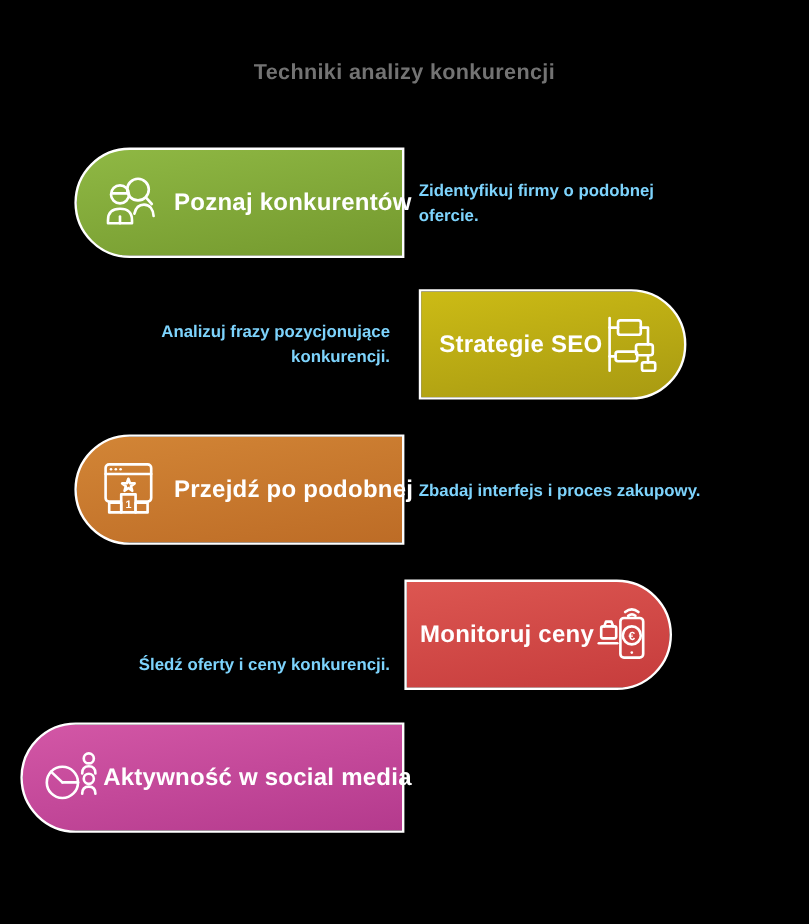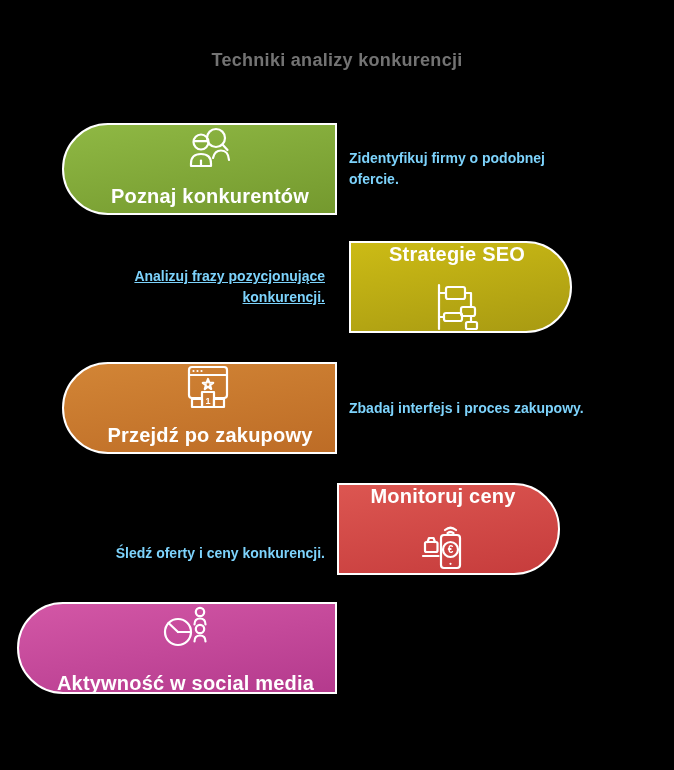--- a/index.html
+++ b/index.html
@@ -6,42 +6,42 @@
   .canvas{
     position:relative;width:674px;height:770px;background:#000000;
     overflow:hidden;font-family:"Liberation Sans",sans-serif;
   }
   .title{
     position:absolute;top:50px;left:0;width:100%;text-align:center;
     font-size:18px;font-weight:700;color:#737373;letter-spacing:.3px;
   }
   .pill{
     position:absolute;height:92px;box-sizing:border-box;
-    display:flex;align-items:center;border:2px solid #ffffff;color:#ffffff;flex-direction:column;
+    display:flex;align-items:center;border:2px solid #ffffff;color:#ffffff;
   }
   .pill.left{border-radius:46px 0 0 46px;}
   .pill.right{border-radius:0 46px 46px 0;}
   .pill .label{
     font-size:20px;font-weight:700;letter-spacing:.2px;white-space:nowrap;
   }
   .pill.left .label{flex:1;text-align:center;}
   .icon{width:48px;height:48px;flex:0 0 auto;display:block;}
   .icon *{vector-effect:non-scaling-stroke;}
   .desc{
     position:absolute;height:92px;display:flex;align-items:center;
     color:#7dd3fc;font-size:14px;font-weight:700;line-height:1.5;
   }
   .desc.right-align{justify-content:flex-end;text-align:right;}
   .p0{left:62px;top:123px;width:275px;padding-left:21px;gap:12px;}
   .p1{left:337px;top:241px;width:223px;padding:0 22px 0 15px;justify-content:space-between;margin-left:12px;}
   .p2{left:62px;top:362px;width:275px;padding-left:21px;gap:12px;}
   .p3{left:337px;top:483px;width:223px;padding:0 22px 0 15px;justify-content:space-between;}
-  .p4{left:17px;top:602px;width:320px;padding-left:17px;gap:20px;}
+  .p4{left:17px;top:602px;width:320px;padding-left:17px;gap:2px;}
   .d0{left:349px;top:123px;width:238px;}
-  .d1{left:82px;top:241px;width:243px;text-decoration:underline;}
+  .d1{left:82px;top:241px;width:243px;}
   .d2{left:349px;top:362px;width:238px;}
   .d3{left:82px;top:507px;width:243px;}
   .d4{left:349px;top:602px;width:238px;}
   svg text{font-family:"Liberation Sans",sans-serif;font-weight:700;fill:#fff;}
 </style>
 </head>
 <body>
 
 <div class="canvas">
 
@@ -87,21 +87,21 @@
       <line x1="3" y1="11" x2="41" y2="11"></line>
       <circle cx="7.5" cy="7" r="1.1" fill="#ffffff" stroke="none"></circle>
       <circle cx="11.5" cy="7" r="1.1" fill="#ffffff" stroke="none"></circle>
       <circle cx="15.5" cy="7" r="1.1" fill="#ffffff" stroke="none"></circle>
       <polygon points="22,15 23.3,18.7 27.2,18.8 24.1,21.2 25.2,25 22,22.7 18.8,25 19.9,21.2 16.8,18.8 20.7,18.7"></polygon>
       <rect x="16" y="28" width="12" height="15" fill="#c97931"></rect>
       <rect x="6" y="35" width="10" height="8" fill="#c97931"></rect>
       <rect x="28" y="35" width="10" height="8" fill="#c97931"></rect>
       <text x="22" y="39.5" font-size="9" text-anchor="middle" stroke="none">1</text>
     </svg>
-    <span class="label">Przejdź po zakupowy</span>
+    <span class="label">Przejdź po podobnej</span>
   </div>
   <div class="desc d2">
     <span>Zbadaj interfejs i proces zakupowy.</span>
   </div>
 
   <div class="pill right p3" style="background: linear-gradient(170deg, rgb(220, 86, 81), rgb(198, 60, 60)); padding-left: 11px;">
     <span class="label">Monitoruj ceny</span>
     <svg class="icon" viewBox="0 0 48 48" fill="none" stroke="#ffffff" stroke-width="2.2" stroke-linecap="round" stroke-linejoin="round">
       <path d="M26 5 q5.5 -4.5 11 0"></path>
       <path d="M28.5 8.2 q3.2 -2.4 6 0"></path>

